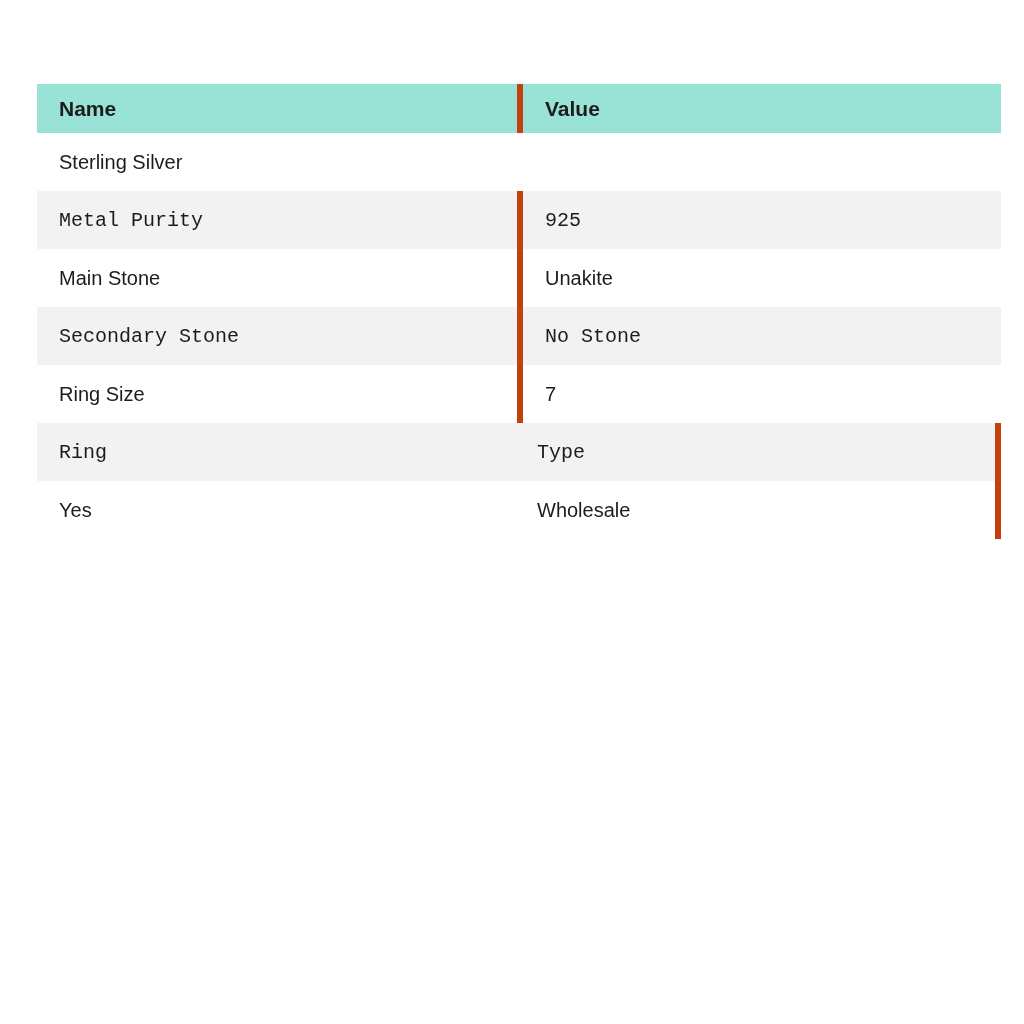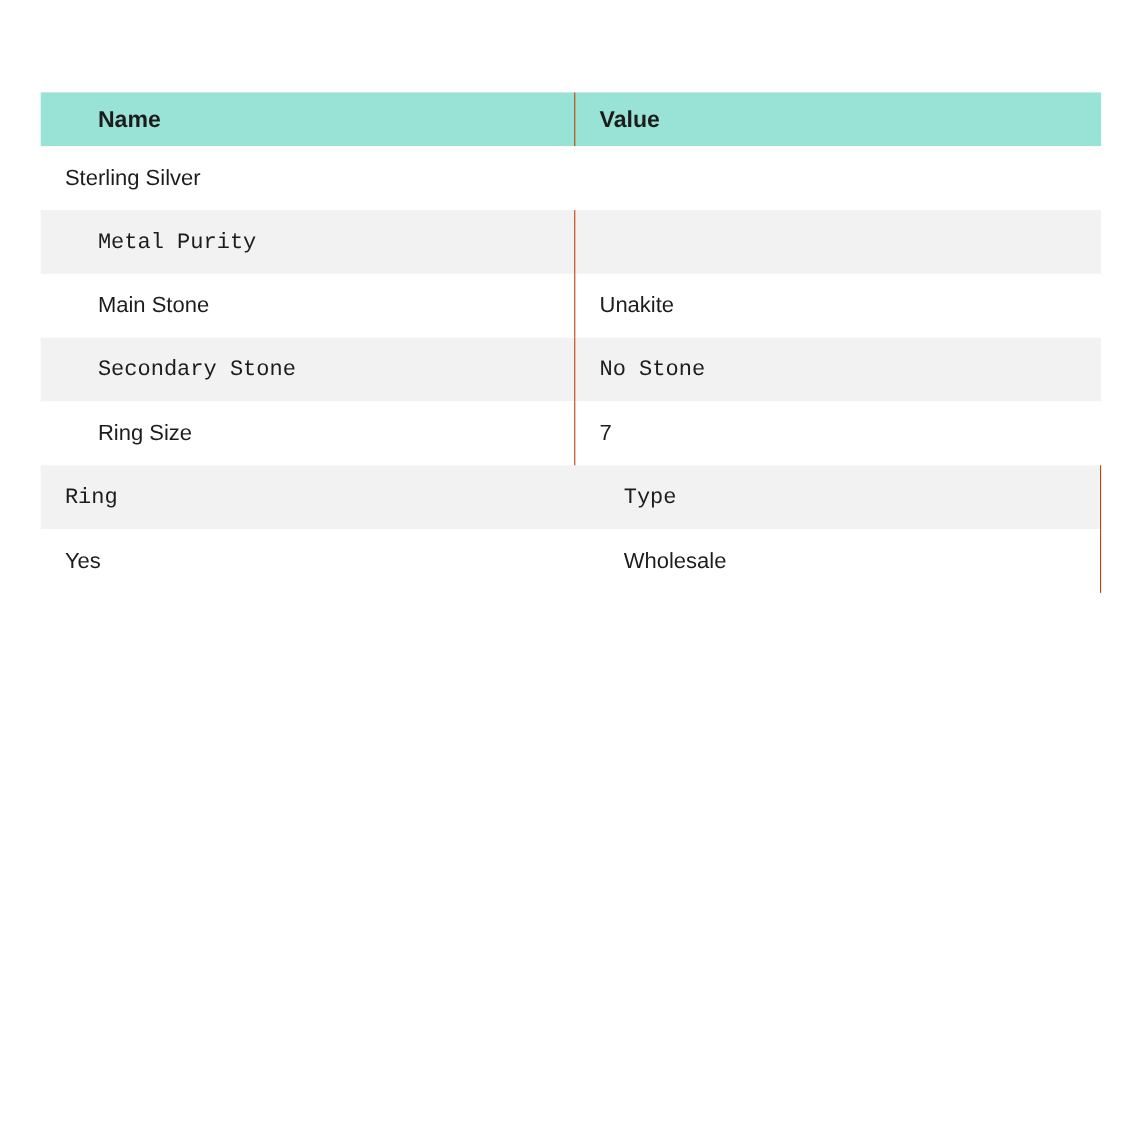--- a/index.html
+++ b/index.html
@@ -39,22 +39,22 @@
   }
   .t-cell {
     display: flex;
     align-items: center;
     font-size: 20px;
     overflow: hidden;
     white-space: nowrap;
   }
   .t-cell.col-name {
     width: 486px;
-    padding-left: 52px;
-    border-right: 1px solid #c2410c;
+    padding-left: 22px;
+    border-right: 6px solid #c2410c;
   }
   .t-cell.col-value {
     flex: 1;
     padding-left: 22px;
     text-align: center;
   }
   .t-row.header .t-cell {
     font-size: 21px;
     font-weight: bold;
   }
@@ -74,20 +74,23 @@
   <div>
   <div class="t-row">
     <div class="t-cell col-value">
       <span>Sterling Silver</span>
     </div>
   </div>
 
   <div class="t-row alt">
     <div class="t-cell col-name">
       <span>Metal Purity</span>
+    </div>
+    <div class="t-cell col-value">
+      <span>925</span>
     </div>
   </div>
 
   <div class="t-row">
     <div class="t-cell col-name">
       <span>Main Stone</span>
     </div>
     <div class="t-cell col-value">
       <span>Unakite</span>
     </div>

